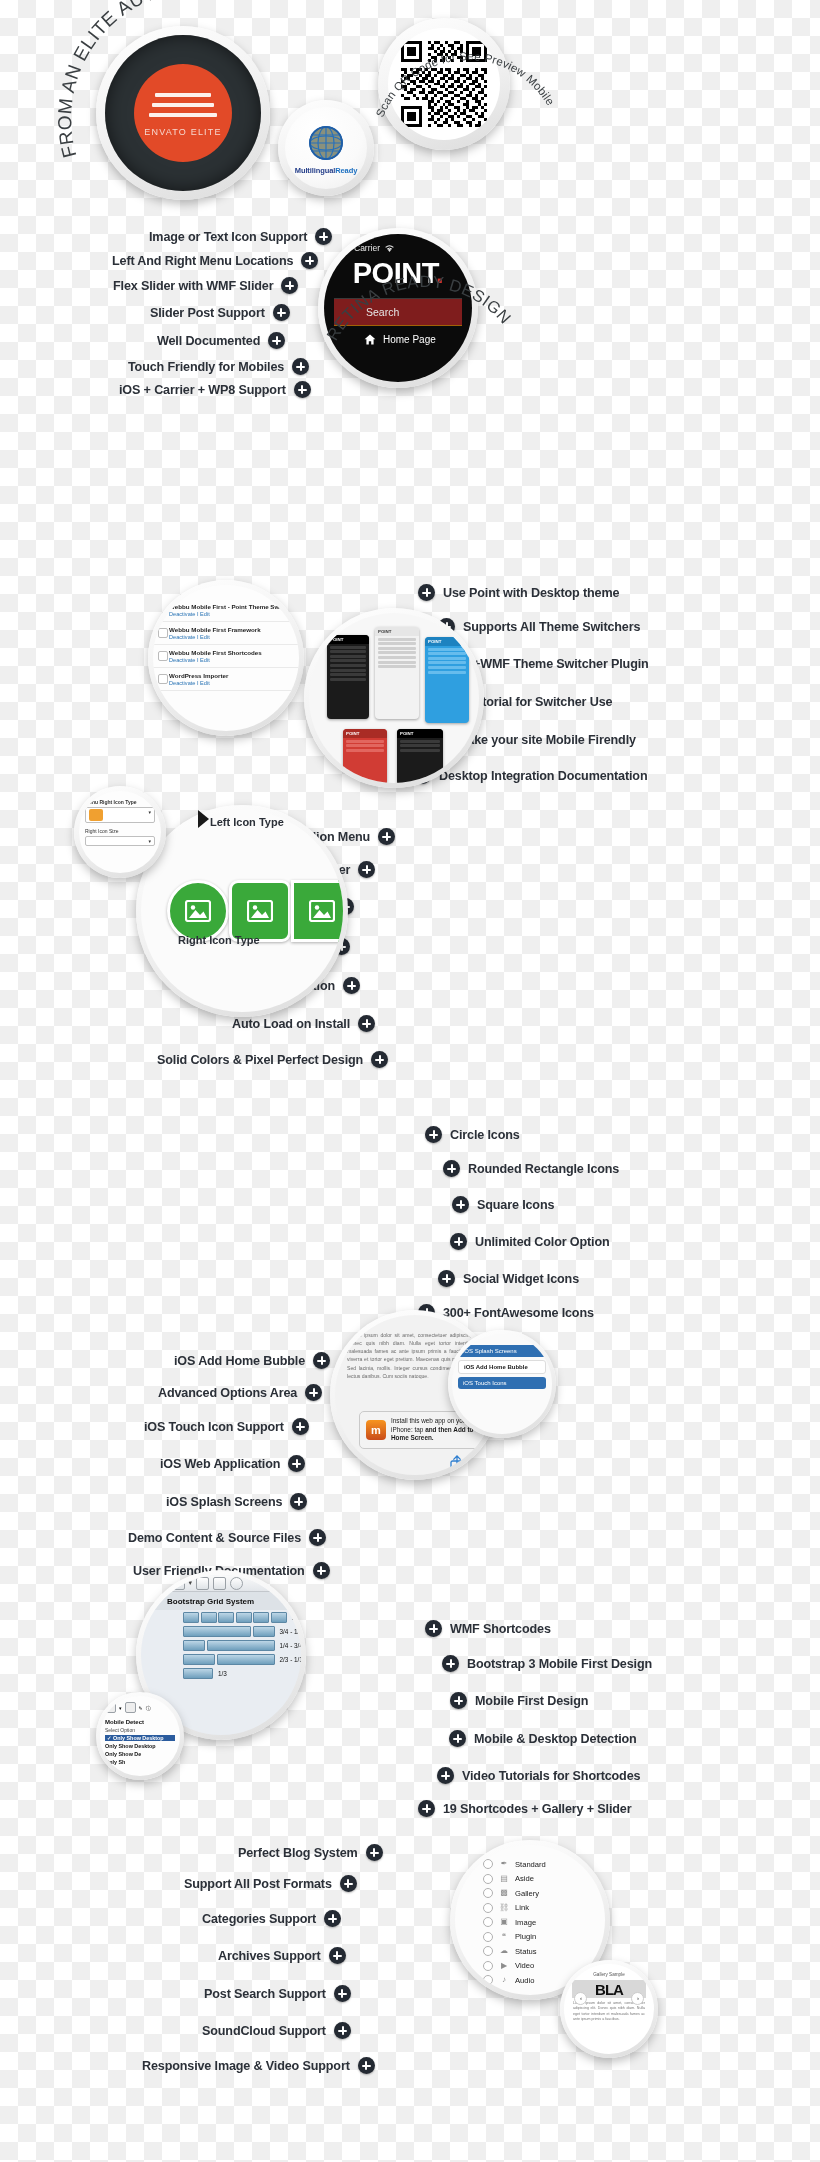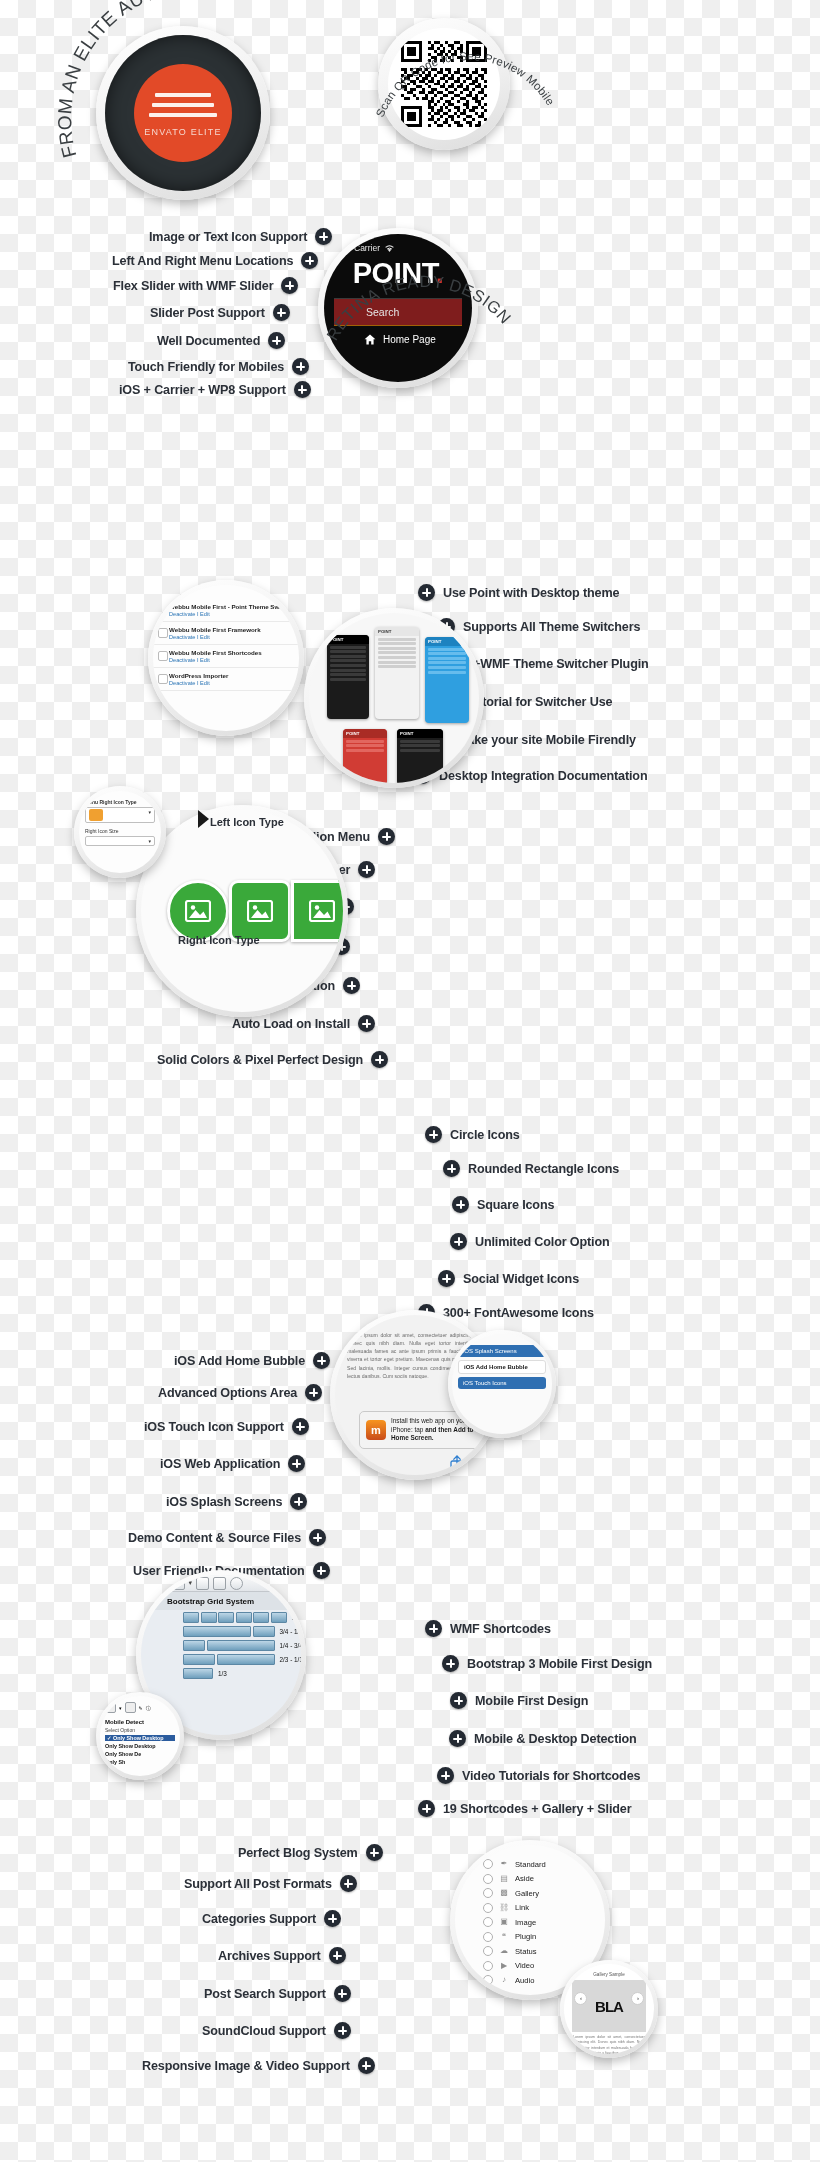--- a/index.html
+++ b/index.html
@@ -131,21 +131,21 @@
   
   #pf-ring{left:450px;top:1840px;width:160px;height:160px;padding:5px;box-sizing:border-box;}
   #pf-inner{width:100%;height:100%;border-radius:50%;background:#fcfcfc;overflow:hidden;padding:14px 0 0 28px;box-sizing:border-box;}
   .pf-row{display:flex;align-items:center;gap:6px;margin-bottom:4.5px;}
   .pf-radio{width:8px;height:8px;border-radius:50%;border:1px solid #b0b0b0;background:#fff;flex:0 0 auto;}
   .pf-ic{width:10px;height:10px;color:#8d8d8d;font-size:8px;line-height:10px;text-align:center;flex:0 0 auto;}
   .pf-lbl{font-size:7.6px;color:#1a1a1a;}
   #gal-ring{left:560px;top:1960px;width:98px;height:98px;padding:4px;box-sizing:border-box;z-index:6;}
   #gal-inner{width:100%;height:100%;border-radius:50%;background:#fff;overflow:hidden;padding:8px 6px;box-sizing:border-box;}
   #gal-cap{font-size:4.6px;color:#555;text-align:center;}
-  #gal-img{height:52px;background:#d8d8d8;margin:3px 2px;position:relative;display:flex;align-items:center;justify-content:center;
+  #gal-img{height:18px;background:#d8d8d8;margin:3px 2px;position:relative;display:flex;align-items:flex-end;justify-content:center;
     font-weight:bold;font-size:15px;color:#111;letter-spacing:-1px;}
   .gal-arrow{position:absolute;top:12px;width:11px;height:11px;background:#fff;border:1px solid #ccc;border-radius:50%;
     font-size:6px;line-height:10px;text-align:center;color:#555;}
   #gal-txt{font-size:3.6px;color:#777;line-height:1.5;text-align:justify;padding:0 3px;}
 
   
   .feat{position:absolute;display:flex;align-items:center;gap:8px;white-space:nowrap;}
   .feat .lbl{
     font-size:12.6px;font-weight:bold;color:#2b3038;letter-spacing:-.15px;
   }
@@ -173,20 +173,34 @@
       </div>
     </div>
   </div>
   <svg class="arc-text abs" style="left:56px;top:0px;width:280px;height:200px;">
     <defs>
         <path id="arcElite" d="M 26,170 A 128,128 0 0 1 250,48" fill="none"></path>
       </defs>
     <text font-size="19" letter-spacing="0.5"><textPath href="#arcElite" startOffset="4%">FROM AN ELITE AUTHOR</textPath></text>
   </svg>
 
+  <div class="plate-ring" id="ml-ring">
+    <div id="ml-inner">
+      <svg width="42" height="42" viewBox="0 0 42 42">
+        <circle cx="21" cy="21" r="16" fill="#f5a623" stroke="#1f5fa8" stroke-width="1.6"></circle>
+        <path d="M5 21h32M21 5v32" stroke="#1f5fa8" stroke-width="1.2" fill="none"></path>
+        <ellipse cx="21" cy="21" rx="8" ry="16" fill="none" stroke="#1f5fa8" stroke-width="1.2"></ellipse>
+        <ellipse cx="21" cy="21" rx="16" ry="7" fill="none" stroke="#1f5fa8" stroke-width="1.2"></ellipse>
+        <path d="M7 13h28M7 29h28" stroke="#1f5fa8" stroke-width="1" fill="none"></path>
+        <path d="M21 5a16 16 0 0 1 0 32 16 16 0 0 1-11.3-27.3z" fill="#2f80c8" opacity=".55"></path>
+        <circle cx="21" cy="21" r="16" fill="none" stroke="#1f5fa8" stroke-width="1.8"></circle>
+      </svg>
+      <div id="ml-label"><span>Multilingual</span><span class="b">Ready</span></div>
+    </div>
+  </div>
 
   <div class="plate-ring" id="qr-ring">
     <div id="qr-inner">
       <svg id="qr-code" viewBox="0 0 29 29" shape-rendering="crispEdges">
         <rect width="29" height="29" fill="#fff"></rect>
         <g fill="#000">
           <rect x="0" y="0" width="7" height="7"></rect>
             <rect x="1" y="1" width="5" height="5" fill="#fff"></rect>
             <rect x="2" y="2" width="3" height="3"></rect>
           <rect x="22" y="0" width="7" height="7"></rect>

